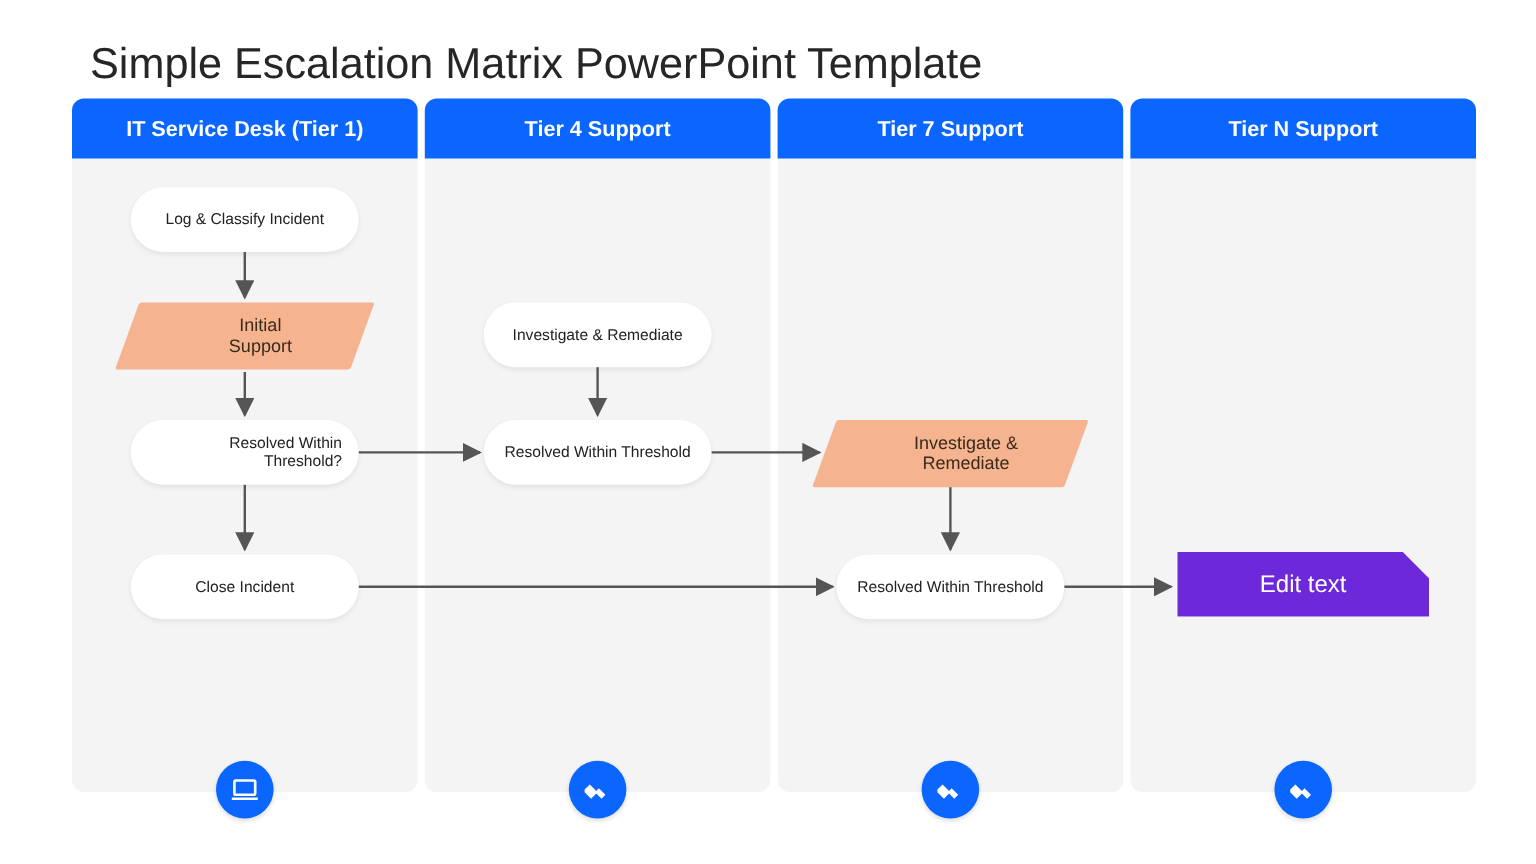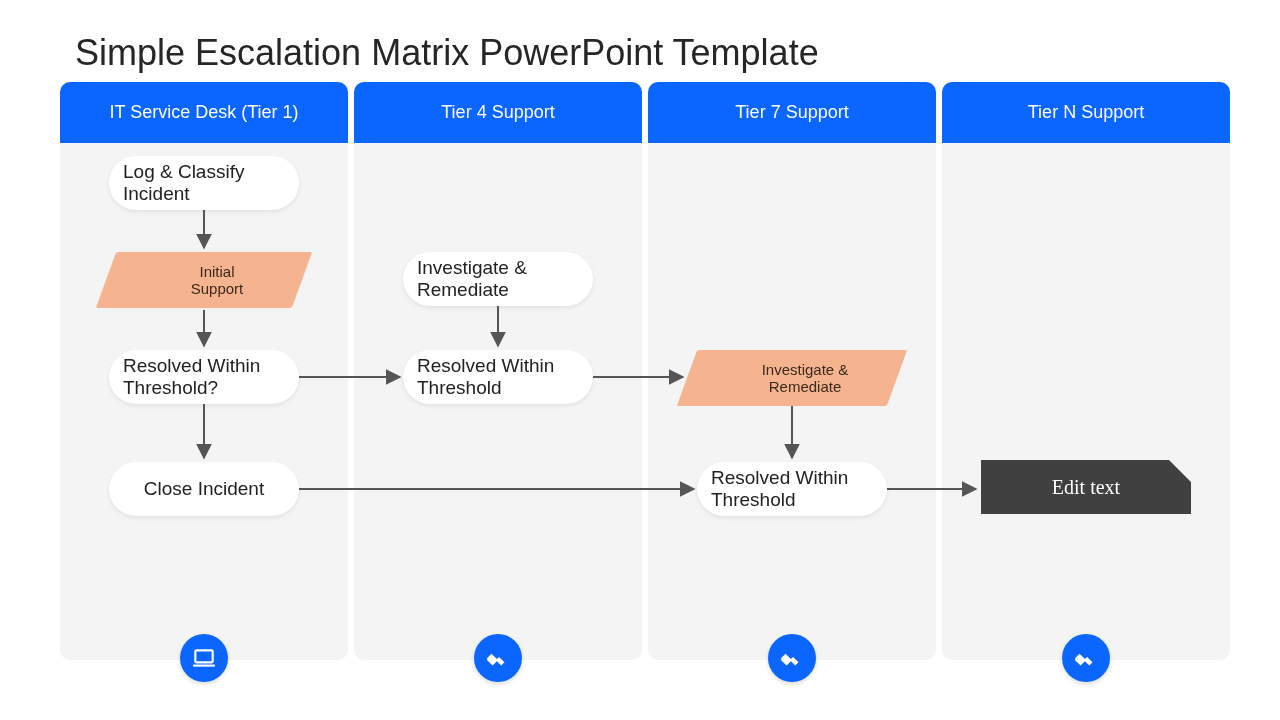--- a/index.html
+++ b/index.html
@@ -25,44 +25,44 @@
     width: 288px;
     height: 578px;
     background: #f4f4f4;
     border-radius: 10px;
   }
   .col.c1 { left: 60px; }
   .col.c2 { left: 354px; }
   .col.c3 { left: 648px; }
   .col.c4 { left: 942px; }
   .col-head {
-    height: 61px;
+    height: 50px;
     background: #0a66ff;
     border-radius: 10px 10px 0 0;
     color: #fff;
-    font-weight: 400;
+    font-weight: 700;
     font-size: 18px;
     display: flex;
     align-items: center;
     justify-content: center;
     text-align: center;
   }
   .node {
     position: absolute;
     left: 50%;
     transform: translateX(-50%);
     width: 190px;
     height: 54px;
     background: #fff;
     border-radius: 27px;
     display: flex;
     align-items: center;
     justify-content: center;
-    text-align: left;
-    font-size: 19px;
+    text-align: right;
+    font-size: 13px;
     color: #222;
     line-height: 1.15;
     padding: 4px 14px;
     box-shadow: 0 2px 4px rgba(0,0,0,0.08);
   }
   .skew {
     position: absolute;
     left: 50%;
     transform: translateX(-50%);
     width: 196px;
@@ -83,28 +83,27 @@
     text-align: center;
     font-size: 15px;
     color: #3a2a1a;
     line-height: 1.15;
     margin-left: 26px;
   }
   .tag {
     position: absolute;
     width: 210px;
     height: 54px;
-    background: #404040;
+    background: #6d28d9;
     color: #fff;
     font-size: 20px;
     display: flex;
     align-items: center;
     justify-content: center;
     clip-path: polygon(0 0, calc(100% - 22px) 0, 100% 22px, 100% 100%, 0 100%);
-    font-family: Liberation Serif, serif;
   }
   .badge {
     position: absolute;
     bottom: -22px;
     left: 50%;
     transform: translateX(-50%);
     width: 48px;
     height: 48px;
     border-radius: 50%;
     background: #0a66ff;

